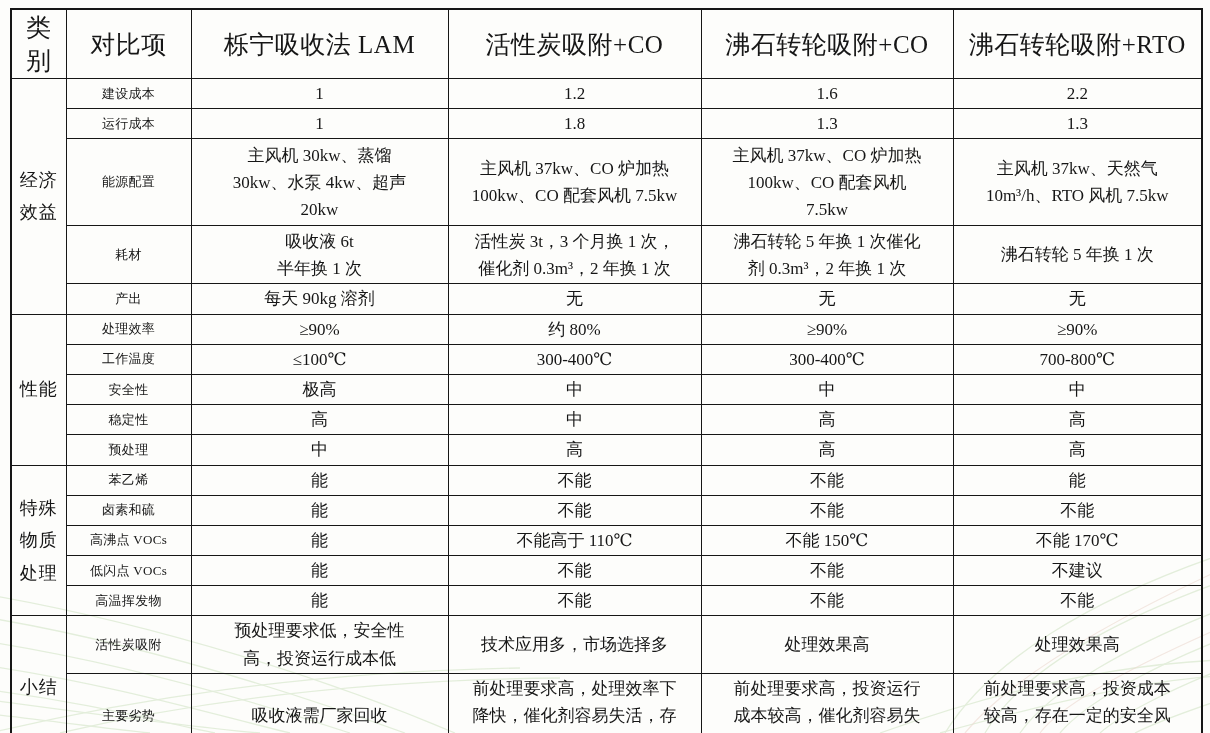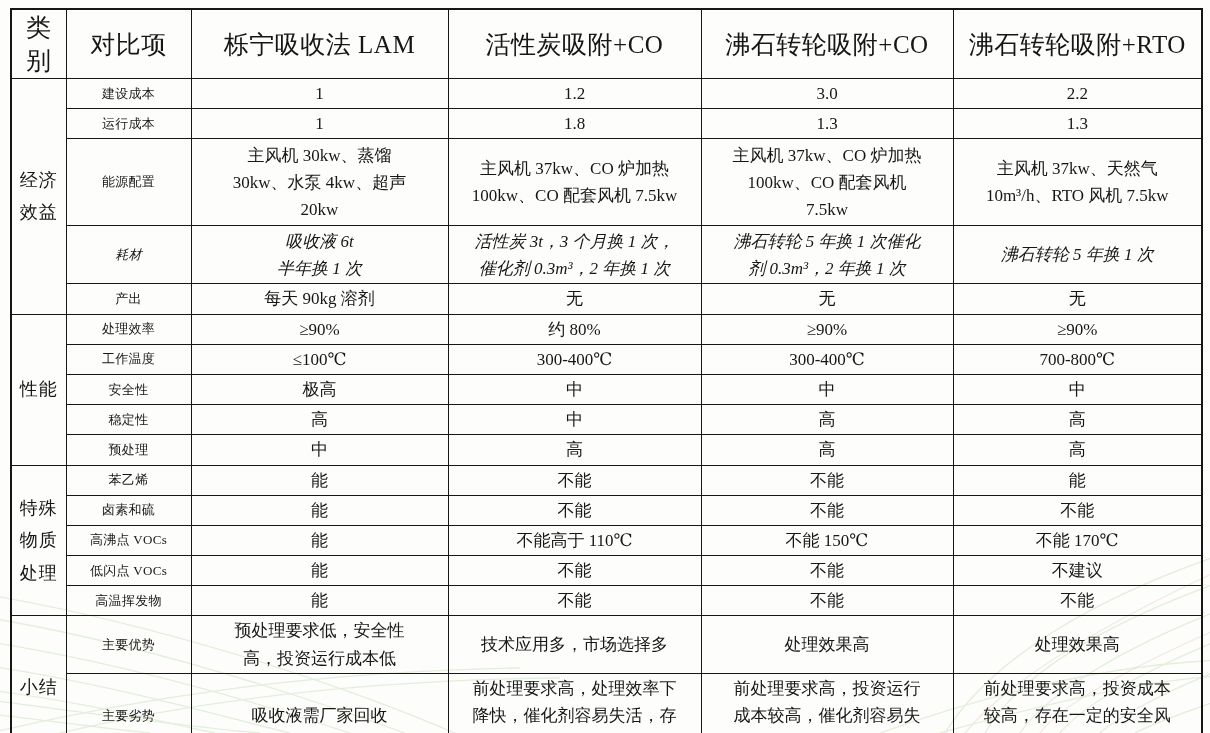--- a/index.html
+++ b/index.html
@@ -76,21 +76,21 @@
         <th class="hdr">沸石转轮吸附+RTO</th>
       </tr>
     </thead>
   <tbody>
       <tr style="height: 28px;">
         <th class="cat" rowspan="5">经济
 效益</th>
         <td class="lbl nr">建设成本</td>
         <td class="val">1</td>
         <td class="val nr">1.2</td>
-        <td class="val">3.0</td>
+        <td class="val">1.6</td>
         <td class="val">2.2</td>
       </tr>
       <tr style="height: 28px; margin-top: 9px;">
         <td class="lbl nr">运行成本</td>
         <td class="val">1</td>
         <td class="val nr">1.8</td>
         <td class="val">1.3</td>
         <td class="val">1.3</td>
       </tr>
       <tr style="height: 87px;">
@@ -99,21 +99,21 @@
 30kw、水泵 4kw、超声
 20kw</td>
         <td class="val nr la">主风机 37kw、CO 炉加热
 100kw、CO 配套风机 7.5kw</td>
         <td class="val la">主风机 37kw、CO 炉加热
 100kw、CO 配套风机
 7.5kw</td>
         <td class="val la">主风机 37kw、天然气
 10m³/h、RTO 风机 7.5kw</td>
       </tr>
-      <tr style="height: 58px; font-style: italic;">
+      <tr style="height: 58px;">
         <td class="lbl nr">耗材</td>
         <td class="val la">吸收液 6t
 半年换 1 次</td>
         <td class="val nr la">活性炭 3t，3 个月换 1 次，
 催化剂 0.3m³，2 年换 1 次</td>
         <td class="val la">沸石转轮 5 年换 1 次催化
 剂 0.3m³，2 年换 1 次</td>
         <td class="val la">沸石转轮 5 年换 1 次</td>
       </tr>
       <tr style="height: 27px;">
@@ -192,21 +192,21 @@
       </tr>
       <tr style="height: 30px;">
         <td class="lbl nr">高温挥发物</td>
         <td class="val">能</td>
         <td class="val nr">不能</td>
         <td class="val">不能</td>
         <td class="val">不能</td>
       </tr>
       <tr style="height: 54px;">
         <th class="cat" rowspan="2">小结</th>
-        <td class="lbl nr">主要优势</td>
+        <td class="lbl nr">活性炭吸附</td>
         <td class="val la ta">预处理要求低，安全性
 高，投资运行成本低</td>
         <td class="val nr la ta">技术应用多，市场选择多</td>
         <td class="val la ta">处理效果高</td>
         <td class="val la ta">处理效果高</td>
       </tr>
       <tr style="height: 86px;">
         <td class="lbl nr">主要劣势</td>
         <td class="val la">吸收液需厂家回收</td>
         <td class="val nr la">前处理要求高，处理效率下

